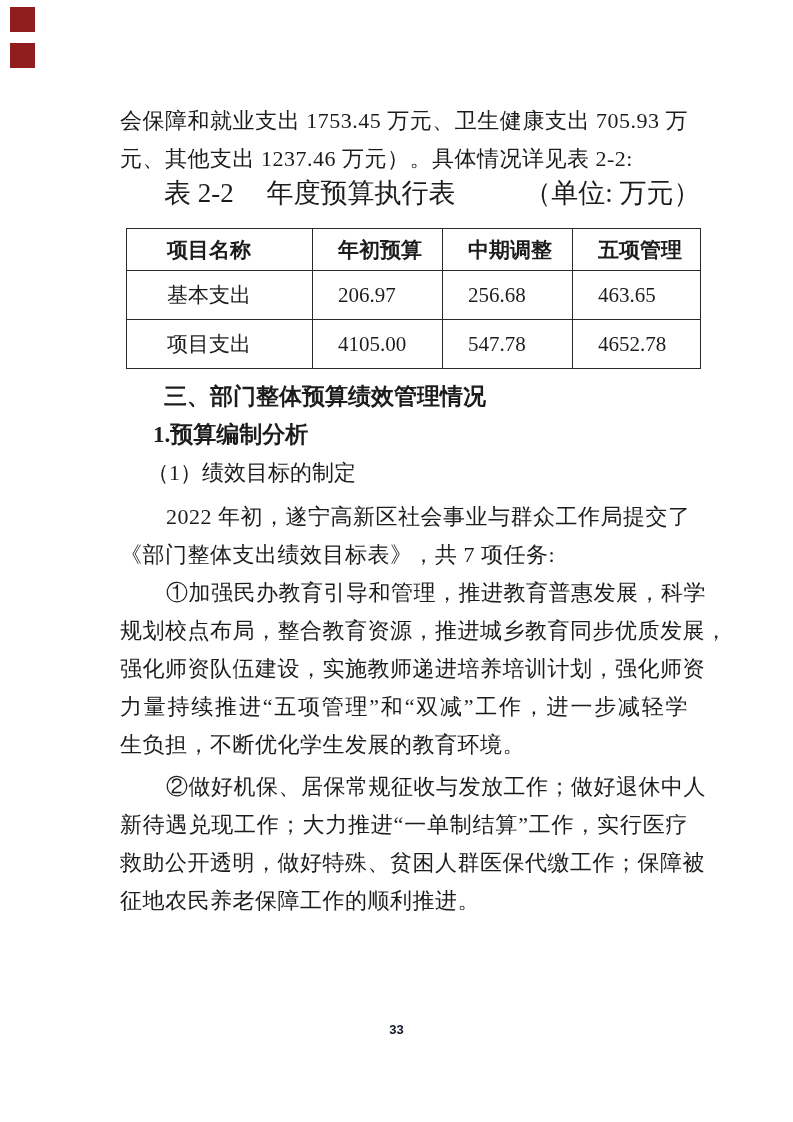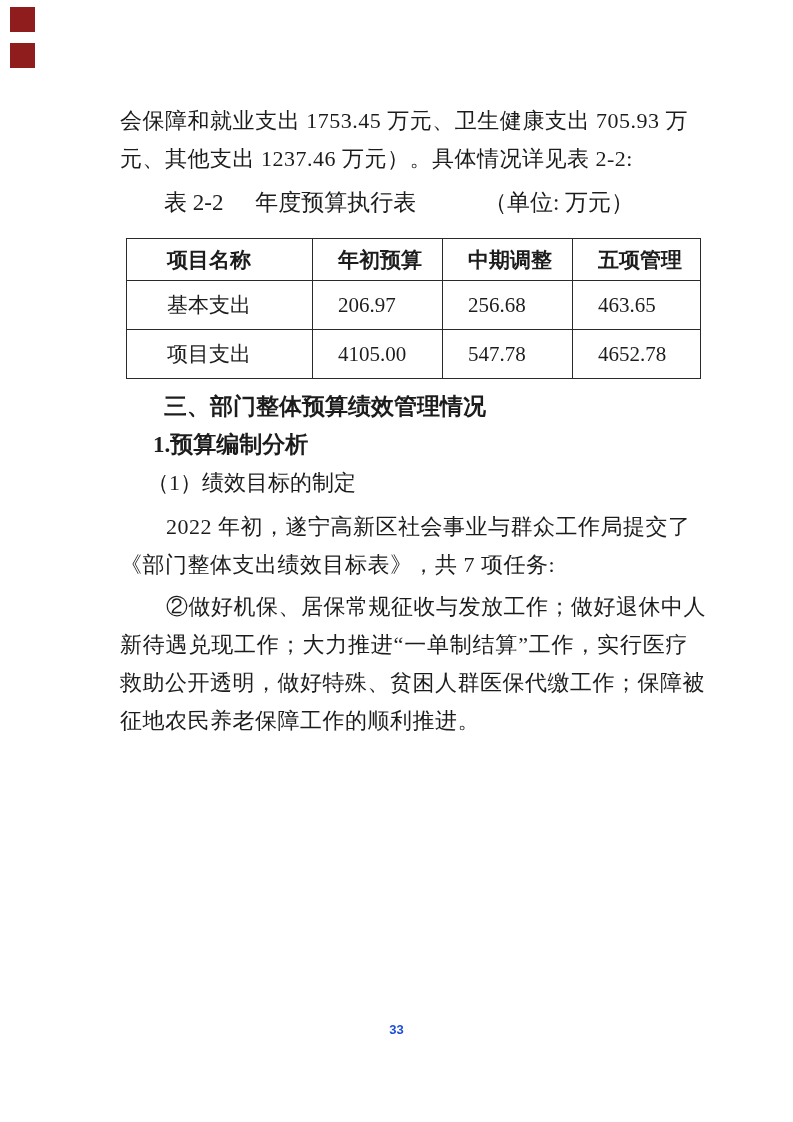--- a/index.html
+++ b/index.html
@@ -40,23 +40,22 @@
     text-align-last: justify;
     white-space: nowrap;
   }
   .bodyline.lastline {
     text-align: left;
     text-align-last: left;
   }
   .indent2 { text-indent: 46px; }
   .intro { margin-top: 102px; }
   .caption {
-    margin-top: 10px;
     line-height: 30px;
-    font-size: 23px;
+    font-size: 27px;
     padding-left: 44px;
     white-space: nowrap;
   }
   .caption .cap-label { margin-right: 26px; }
   .caption .cap-unit  { margin-left: 62px; }
   table.budget {
     margin-top: 20px;
     margin-left: 6px;
     border-collapse: collapse;
     table-layout: fixed;
@@ -87,21 +86,21 @@
   .para.p3 { margin-top: 4px; }
   .page-number {
     position: absolute;
     top: 1022px;
     left: 0;
     width: 793px;
     text-align: center;
     font-family: "Liberation Sans", "DejaVu Sans", sans-serif;
     font-size: 13px;
     font-weight: bold;
-    color: #1d4ed8;
+    color: #0f172a;
   }
 </style>
 </head>
 <body>
 
 <div class="page">
 
   <div class="corner-marks">
     <div class="corner-mark"></div>
     <div class="corner-mark"></div>
@@ -151,20 +150,27 @@
 
     <div class="heading h1">三、部门整体预算绩效管理情况</div>
     <div class="heading h3">1.预算编制分析</div>
     <div class="heading h4">（1）绩效目标的制定</div>
 
     <div class="para p1">
       <div class="bodyline indent2">2022 年初，遂宁高新区社会事业与群众工作局提交了</div>
       <div class="bodyline lastline">《部门整体支出绩效目标表》，共 7 项任务:</div>
     </div>
 
+    <div class="para p2">
+      <div class="bodyline indent2">①加强民办教育引导和管理，推进教育普惠发展，科学</div>
+      <div class="bodyline">规划校点布局，整合教育资源，推进城乡教育同步优质发展，</div>
+      <div class="bodyline">强化师资队伍建设，实施教师递进培养培训计划，强化师资</div>
+      <div class="bodyline">力量持续推进“五项管理”和“双减”工作，进一步减轻学</div>
+      <div class="bodyline lastline">生负担，不断优化学生发展的教育环境。</div>
+    </div>
 
     <div class="para p3">
       <div class="bodyline indent2">②做好机保、居保常规征收与发放工作；做好退休中人</div>
       <div class="bodyline">新待遇兑现工作；大力推进“一单制结算”工作，实行医疗</div>
       <div class="bodyline">救助公开透明，做好特殊、贫困人群医保代缴工作；保障被</div>
       <div class="bodyline lastline">征地农民养老保障工作的顺利推进。</div>
     </div>
 
   </div>
 

